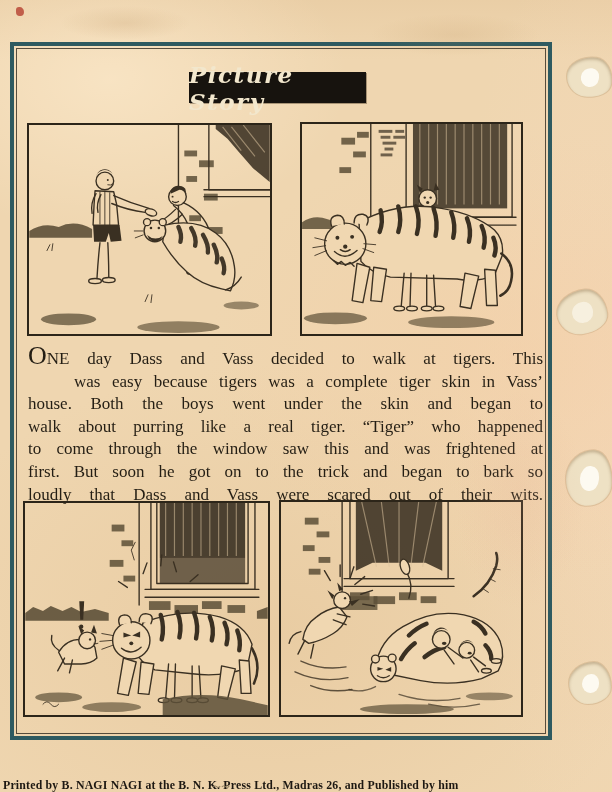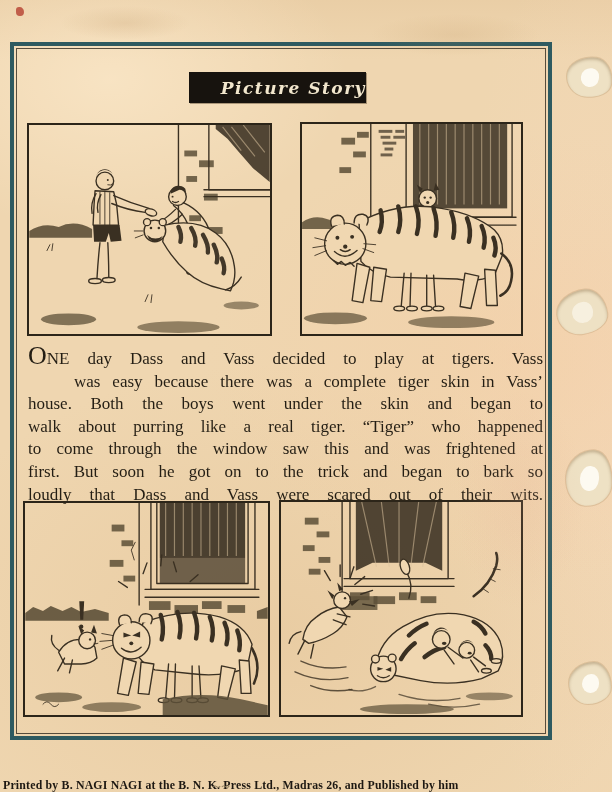--- a/index.html
+++ b/index.html
@@ -24,21 +24,21 @@
   }
   .frame::after{
     content:"";position:absolute;inset:2px;border:1px solid rgba(35,30,20,.75);
   }
   
   .banner{
     left:189px;top:72px;width:177px;height:31px;
     background:#17130e;color:#f2e7cd;
     display:flex;align-items:center;justify-content:flex-end;
     font-family:"DejaVu Serif",serif;font-style:italic;font-weight:bold;
-    font-size:17px;letter-spacing:1.5px;
+    font-size:23px;letter-spacing:1.5px;
     box-shadow:1px 1px 0 rgba(60,45,25,.4);
   }
   
   .panel{border:2px solid #2c2519;background:transparent;}
   .panel svg{display:block;width:100%;height:100%;}
   #p1{left:27px;top:123px;width:245px;height:213px;}
   #p2{left:300px;top:122px;width:223px;height:214px;}
   #p3{left:23px;top:501px;width:247px;height:216px;}
   #p4{left:279px;top:500px;width:244px;height:217px;}
   
@@ -241,22 +241,22 @@
         <path class="ink pp" d="M166,152 l-5,34 11,2 8,-33 Z"></path>
         <path class="ink pp" d="M186,148 l2,37 11,0 -2,-36 Z"></path>
         <path class="thick" d="M203,132 q14,10 10,28 q-2,11 -11,15"></path>
       </g>
       <ellipse class="fl2" cx="34" cy="198" rx="32" ry="6" opacity=".7"></ellipse>
       <ellipse class="fl2" cx="152" cy="202" rx="44" ry="6" opacity=".65"></ellipse>
     </svg>
   </div>
 
   <div class="abs story">
-    <div class="line"><span class="dropcap">O</span><span>NE day Dass and Vass decided to play at tigers.  Vass</span></div>
-    <div class="line indent">was easy because there was a complete tiger skin in Vass’</div>
+    <div class="line"><span class="dropcap">O</span><span>NE day Dass and Vass decided to walk at tigers.  This</span></div>
+    <div class="line indent">was easy because tigers was a complete tiger skin in Vass’</div>
     <div class="line">house.  Both the boys went under the skin and began to</div>
     <div class="line">walk about purring like a real tiger.  “Tiger” who happened</div>
     <div class="line">to come through the window saw this and was frightened at</div>
     <div class="line">first.  But soon he got on to the trick and began to bark so</div>
     <div class="line">loudly that Dass and Vass were scared out of their wits.</div>
   </div>
 
   <div class="abs panel" id="p3">
     <svg viewBox="0 0 247 216">
       <g>

